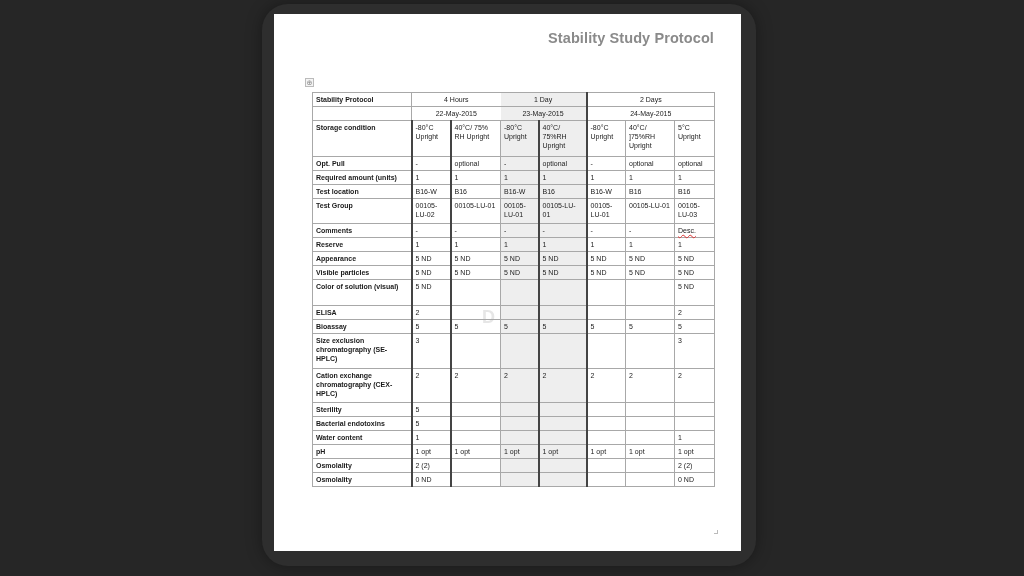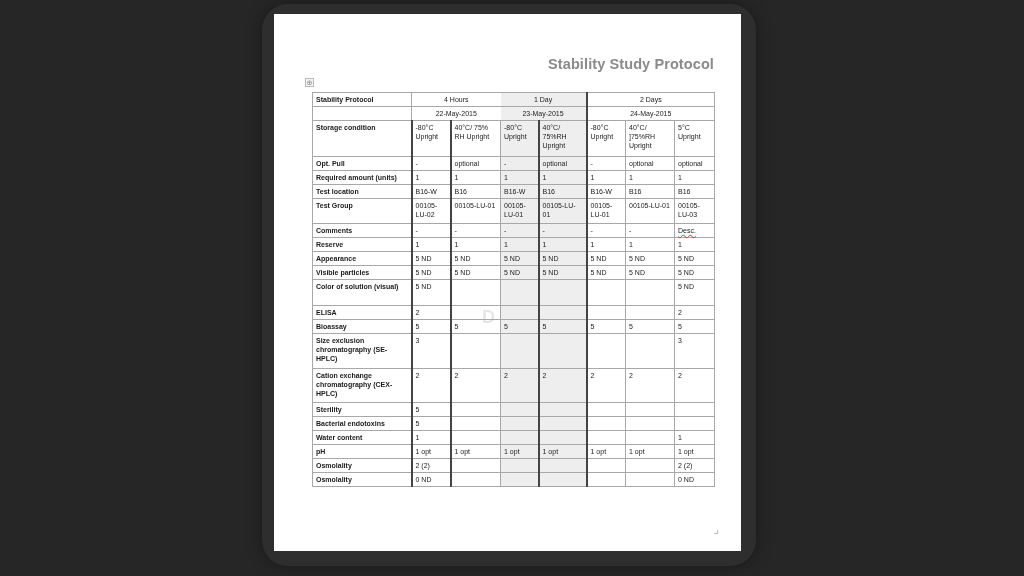--- a/index.html
+++ b/index.html
@@ -15,21 +15,20 @@
       box-shadow: 0 0 16px rgba(0,0,0,0.35);
     }
     .page {
       position: absolute; left: 274px; top: 14px; width: 467px; height: 537px;
       background: #ffffff;
     }
     .title {
       position: absolute; right: 27px; top: 16px;
       font-size: 14.5px; font-weight: bold; color: #8a8a8a;
       letter-spacing: 0.1px;
-      margin-top: 26px;
     }
     .move-handle {
       position: absolute; left: 31px; top: 64px; width: 7px; height: 7px;
       border: 1px solid #bbb; background: #f4f4f4;
       font-size: 7px; line-height: 7px; text-align: center; color: #888;
     }
     .watermark {
       position: absolute; left: 208px; top: 293px;
       font-size: 18px; font-weight: bold; color: #e6e6e6;
       pointer-events: none; z-index: 1;

